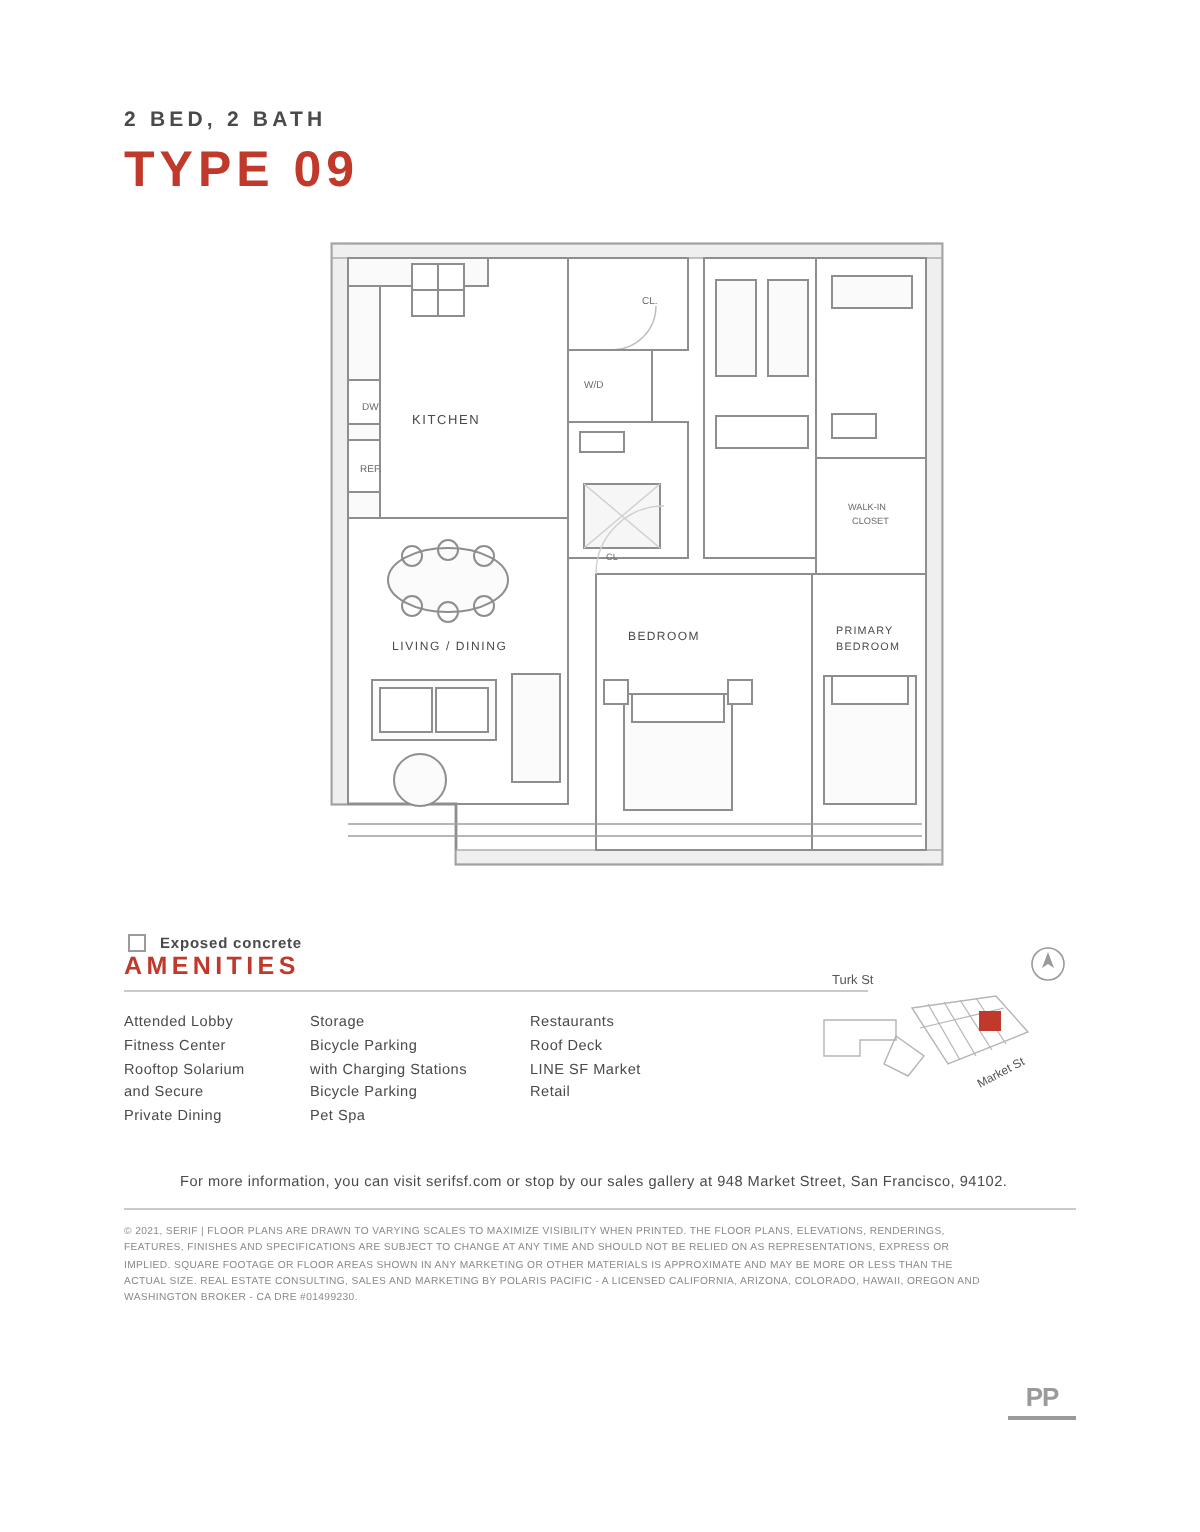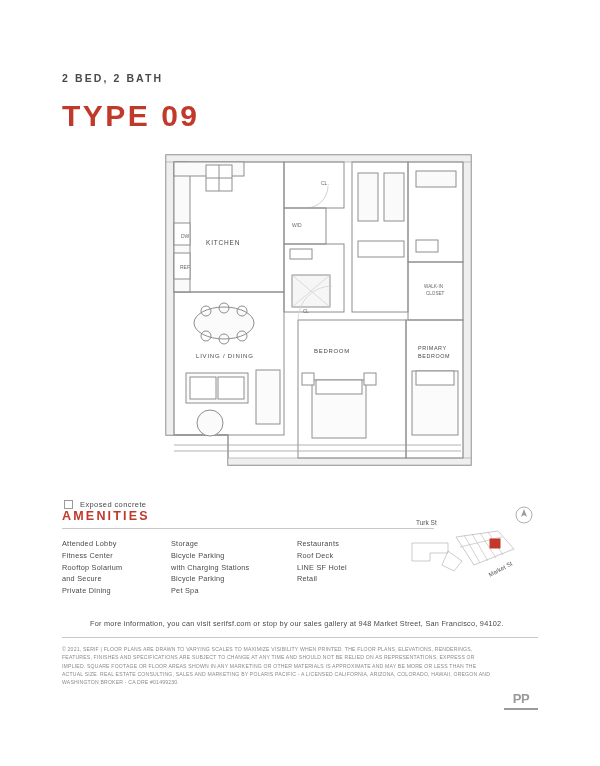--- a/index.html
+++ b/index.html
@@ -8,28 +8,28 @@
     width:600px; height:766px;
     background:#ffffff;
     font-family:"Liberation Sans", sans-serif;
     color:#3a3a3a;
     position:relative;
     overflow:hidden;
   }
   .page { position:absolute; inset:0; padding:0 62px; }
 
   
-  .hdr { padding-top:72px; }
+  .hdr { padding-top:54px; }
   .hdr-sub {
     font-size:10.5px; font-weight:bold; letter-spacing:2.1px;
     color:#4a4a4a;
   }
   .hdr-title {
-    font-size:30px; font-weight:bold; letter-spacing:2.5px;
-    color:#c0392b; margin-top:17px; line-height:1;
+    font-size:25px; font-weight:bold; letter-spacing:2.5px;
+    color:#c0392b; margin-top:7px; line-height:1;
   }
   .hdr-meta {
     margin-top:12px; font-size:10.5px; letter-spacing:0.6px; color:#4a4a4a;
   }
 
   
   .plan-wrap {
     position:relative;
     margin-top:14px;
     height:345px;
@@ -42,32 +42,32 @@
   .plan svg { display:block; }
 
   
   .legend {
     display:flex; align-items:center; gap:7px;
     margin-top:10px; margin-left:2px;
   }
   .legend-swatch {
     width:9px; height:9px; border:1px solid #9b9b9b; background:#ffffff;
   }
-  .legend-label { font-size:7.5px; letter-spacing:0.4px; color:#4a4a4a; }
+  .legend-label { font-size:7.5px; letter-spacing:0.4px; color:#4a4a4a;font-weight:bold; }
 
   
   .amen { position:relative; }
   .amen-title {
     font-size:12.5px; font-weight:bold; letter-spacing:2.2px; color:#c0392b;
   }
   .amen-rule {
     margin-top:5px; border-top:1px solid #c9c9c9; width:372px;
   }
   .amen-cols {
-    margin-top:9px; display:flex; gap:16px; width:372px;
+    margin-top:9px; display:flex; gap:0; width:372px;
   }
   .amen-col { width:93px; }
   .amen-col.wide { width:110px; }
   .amen-item {
     font-size:7.3px; line-height:1.62; letter-spacing:0.25px; color:#4a4a4a;
   }
 
   
   .map {
     position:absolute; right:-4px; top:-4px; width:140px; height:80px;
@@ -231,21 +231,21 @@
       <div class="amen-col wide">
         <div class="amen-item">Storage</div>
         <div class="amen-item">Bicycle Parking</div>
         <div class="amen-item">with Charging Stations</div>
         <div class="amen-item">Bicycle Parking</div>
         <div class="amen-item">Pet Spa</div>
       </div>
       <div class="amen-col">
         <div class="amen-item">Restaurants</div>
         <div class="amen-item">Roof Deck</div>
-        <div class="amen-item">LINE SF Hotel</div>
+        <div class="amen-item">LINE SF Market</div>
         <div class="amen-item">Retail</div>
       </div>
     </div>
 
     <div class="map">
       <svg width="140" height="80" viewBox="0 0 140 80" xmlns="http://www.w3.org/2000/svg">
 
         <circle cx="122" cy="10" r="8" fill="none" stroke="#9a9a9a" stroke-width="0.8"></circle>
         <path d="M122 4 L125 12 L122 10 L119 12 Z" fill="#9a9a9a"></path>
 

